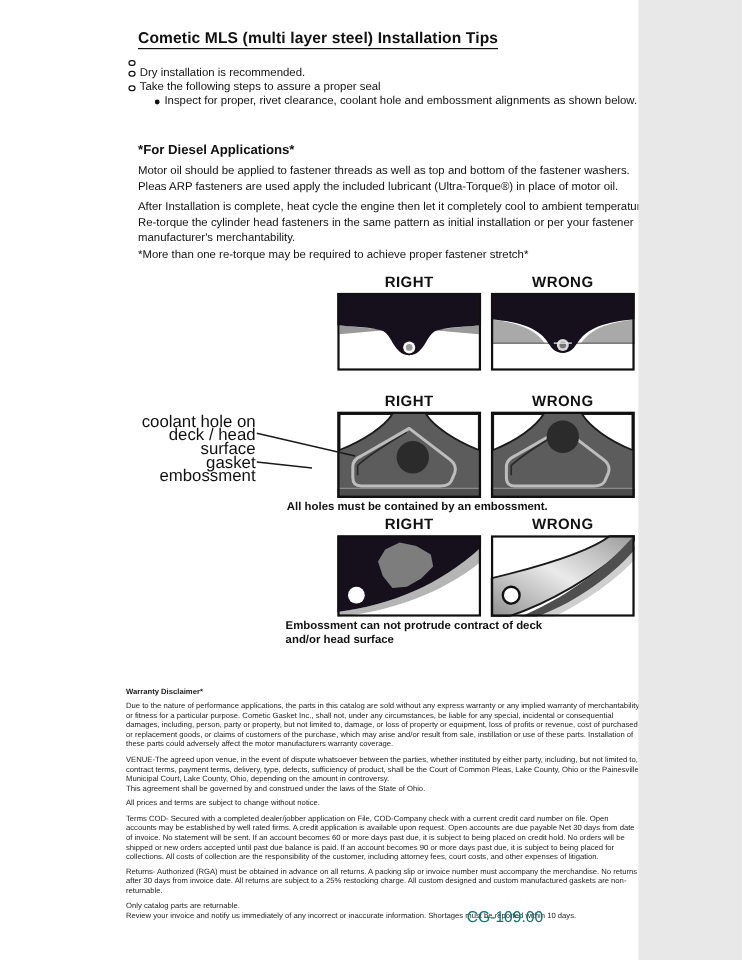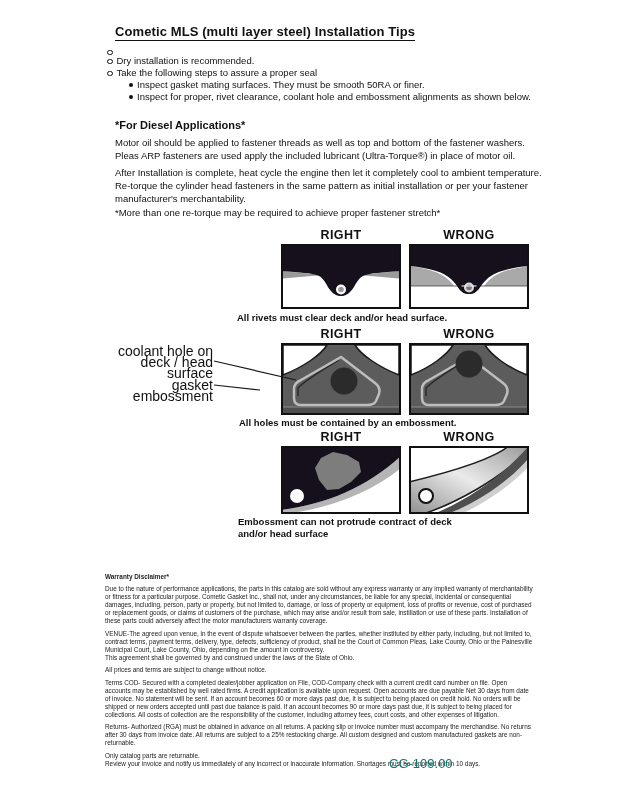--- a/index.html
+++ b/index.html
@@ -1,16 +1,16 @@
 <!DOCTYPE html>
 <html><head>
 <meta charset="utf-8">
 <style>
   html,body{margin:0;padding:0;background:#e8e8e8;}
-  .page{position:relative;width:618px;height:800px;background:#ffffff;overflow:hidden;
+  .page{position:relative;width:532px;height:800px;background:#ffffff;overflow:hidden;
         font-family:"Liberation Sans",sans-serif;color:#111;}
   
   .title{position:absolute;left:115px;top:24px;font-size:13px;font-weight:bold;letter-spacing:0.1px;}
   .title span{display:inline-block;border-bottom:1.6px solid #111;padding-bottom:1px;}
   .tips{position:absolute;left:107px;top:46px;width:440px;font-size:9.5px;line-height:12px;}
   .tip{display:flex;align-items:flex-start;}
   .tip .mk{flex:0 0 auto;display:inline-block;margin:3.5px 4px 0 0;}
   .mk.o{width:3.5px;height:3.5px;border:1px solid #111;border-radius:50%;}
   .mk.f{width:4px;height:4px;background:#111;border-radius:50%;}
   .tip.sub{margin-left:22px;}
@@ -46,24 +46,20 @@
     <div class="tip">
       <span class="mk o"></span>
       <span>Dry installation is recommended.</span>
     </div>
     <div class="tip">
       <span class="mk o"></span>
       <span>Take the following steps to assure a proper seal</span>
     </div>
     <div class="tip sub">
       <span class="mk f"></span>
-      <span>Inspect gasket mating surfaces.  They must be smooth 50RA or finer.</span>
-    </div>
-    <div class="tip sub">
-      <span class="mk f"></span>
       <span>Inspect for proper, rivet clearance, coolant hole and embossment alignments as shown below.</span>
     </div>
   </div>
 
   <div class="h2" style="top:119px;">*For Diesel Applications*</div>
   <div class="para" style="top:136px;">Motor oil should be applied to fastener threads as well as top and bottom of the fastener washers. Pleas ARP fasteners are used apply the included lubricant (Ultra-Torque®) in place of motor oil.</div>
   <div class="para" style="top:166px;">After Installation is complete, heat cycle the engine then let it completely cool to ambient temperature. Re-torque the cylinder head fasteners in the same pattern as initial installation or per your fastener manufacturer's merchantability.</div>
   <div class="para" style="top:206px;">*More than one re-torque may be required to achieve proper fastener stretch*</div>
 
   <div class="col" style="left:237px;top:228px;">
@@ -87,21 +83,20 @@
       <path d="M120,22 C95,25.5 84,30 75,42 L120,42 Z" fill="#a9a9a9"></path>
       <line x1="0" y1="42" x2="120" y2="42" stroke="#444" stroke-width="0.8"></line>
       <path d="M0,0 H120 V22 C98,24 86,28 78,35 C70,42 70,50 60,50 C50,50 50,42 42,35 C34,28 22,24 0,22 Z" fill="#16101c"></path>
       <circle cx="60" cy="43.5" r="6.5" fill="#16101c"></circle>
       <circle cx="60" cy="43.5" r="5" fill="#d8d8d8"></circle>
       <circle cx="60" cy="43.5" r="2.8" fill="#777777"></circle>
       <line x1="52.5" y1="42" x2="67.5" y2="42" stroke="#eeeeee" stroke-width="1.1"></line>
       <rect x="1" y="1" width="118" height="63" fill="none" stroke="#101010" stroke-width="2"></rect>
     </svg>
   </div>
-  <div class="cap" style="left:237px;top:312px;">All rivets must clear deck and/or head surface.</div>
 
   <div class="ann" style="top:346px;">coolant hole on
 deck / head surface</div>
   <div class="ann" style="top:380px;">gasket embossment</div>
 
   <div class="col" style="left:237px;top:327px;">
     <div class="dlabel">RIGHT</div>
     <svg width="120" height="72" viewBox="0 0 120 72">
       <rect width="120" height="72" fill="#5c5c5c"></rect>
       <rect y="64" width="120" height="8" fill="#4e4e4e"></rect>

